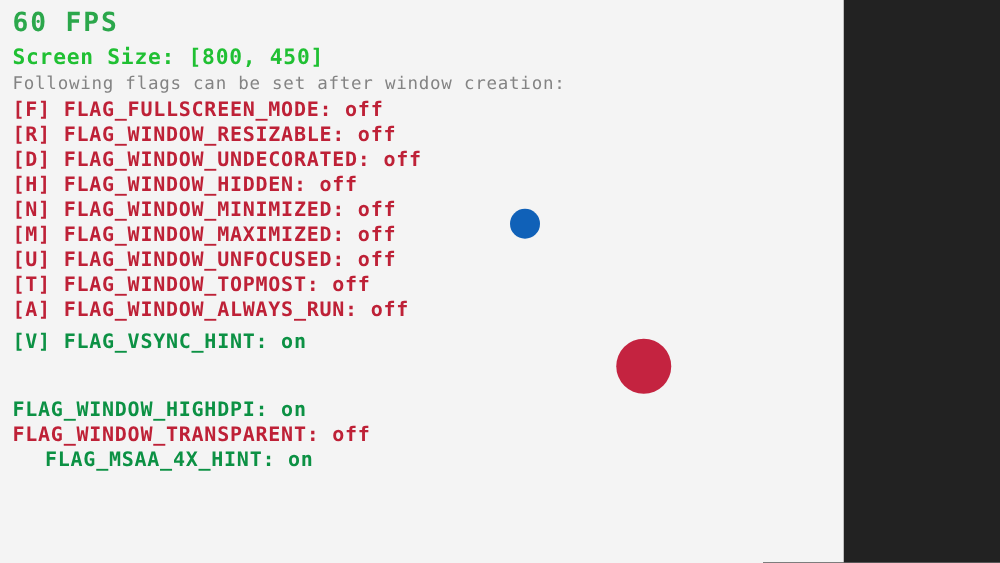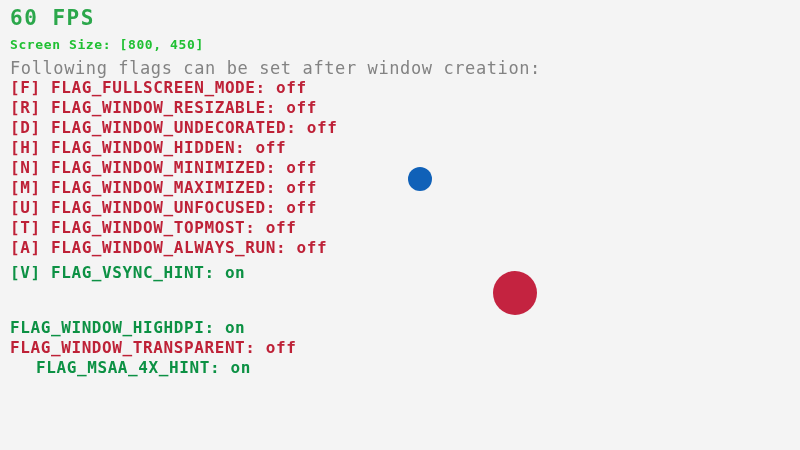--- a/index.html
+++ b/index.html
@@ -27,45 +27,45 @@
   #fps {
     left: 10px;
     top: 8px;
     font-size: 21px;
     font-weight: bold;
     letter-spacing: 1.5px;
   }
   #screen-size {
     left: 10px;
     top: 38px;
-    font-size: 13px;
+    font-size: 17px;
     font-weight: bold;
     letter-spacing: 0.6px;
   }
   .section-header {
     left: 10px;
-    font-size: 17px;
+    font-size: 14px;
     letter-spacing: 0.6px;
     color: #838383;
   }
   .flag-line {
     left: 10px;
     font-size: 16px;
     font-weight: bold;
     letter-spacing: 0.6px;
   }
   .ball {
     position: absolute;
     border-radius: 50%;
   }
 </style>
 </head>
 <body>
 
-<div id="screen" style="background: rgb(244, 244, 244); width: 800px; height: 450px;">
+<div id="screen" style="background: rgb(244, 244, 244); width: 675px; height: 450px;">
 
   <div class="txt" id="fps" style="color: rgb(43, 167, 75);">60 FPS</div>
 
   <div class="txt" id="screen-size" style="color: rgb(32, 192, 51);">Screen Size: [800, 450]</div>
 
   <div class="txt section-header" id="runtime-header" style="top: 60px;">Following flags can be set after window creation:</div>
 
   <div id="runtime-flags">
       <div class="txt flag-line" style="top: 80px; color: rgb(190, 33, 55);">[F] FLAG_FULLSCREEN_MODE: off</div>
       <div class="txt flag-line" style="top: 100px; color: rgb(190, 33, 55);">[R] FLAG_WINDOW_RESIZABLE: off</div>

